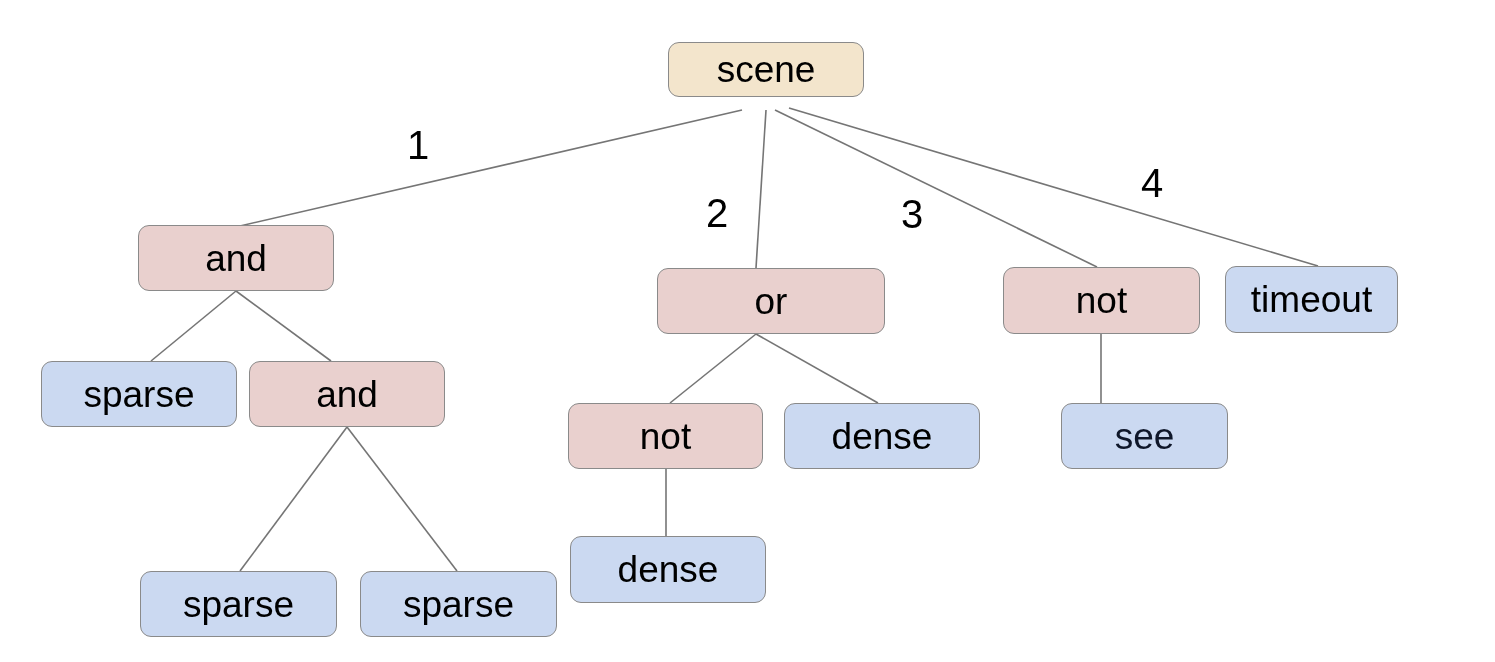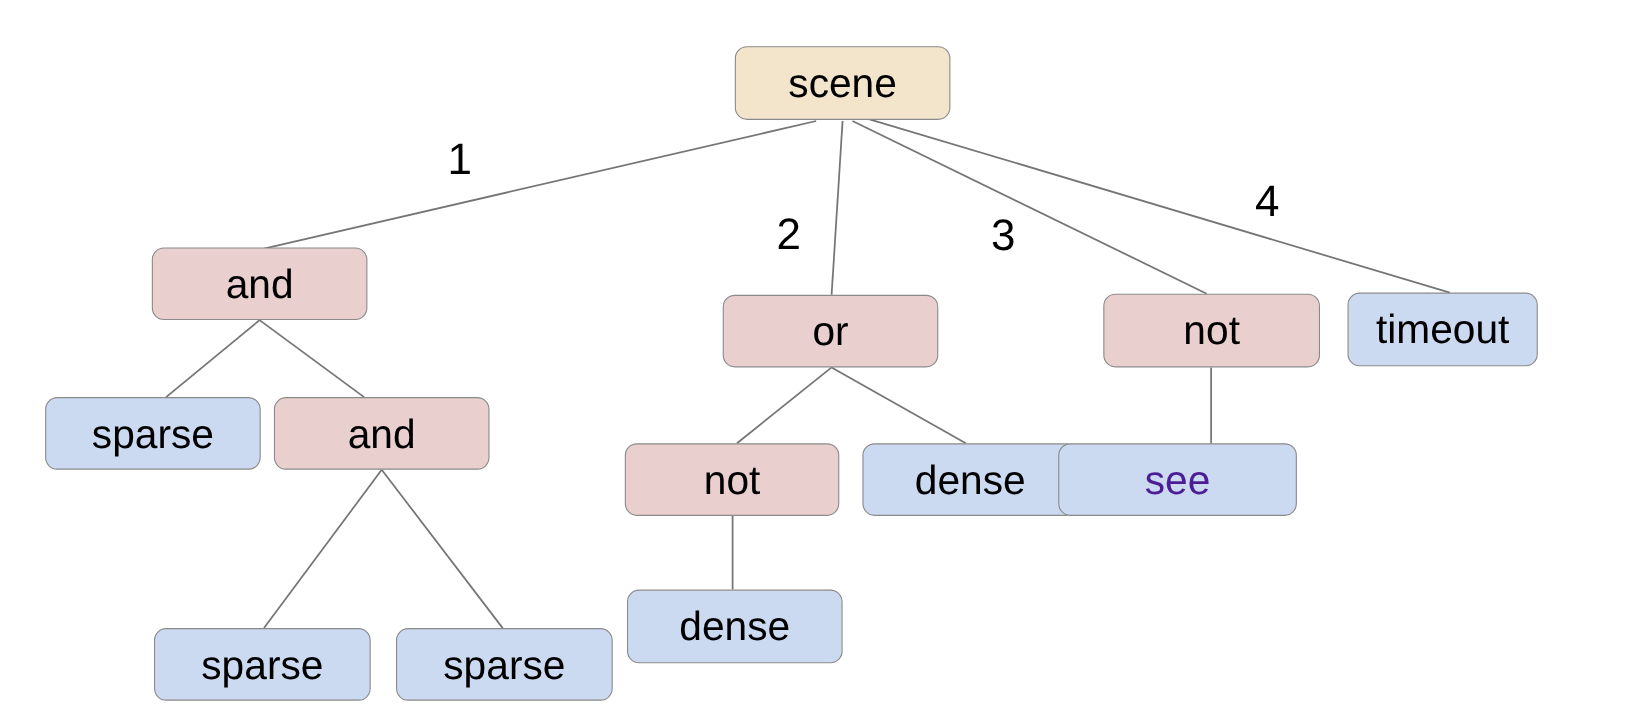--- a/index.html
+++ b/index.html
@@ -62,48 +62,48 @@
       <line x1="347" y1="427" x2="457" y2="571" stroke="#757575" stroke-width="1.6"></line>
       <line x1="756" y1="334" x2="670" y2="403" stroke="#757575" stroke-width="1.6"></line>
       <line x1="756" y1="334" x2="878" y2="403" stroke="#757575" stroke-width="1.6"></line>
       <line x1="1101" y1="334" x2="1101" y2="403" stroke="#757575" stroke-width="1.6"></line>
       <line x1="666" y1="469" x2="666" y2="536" stroke="#757575" stroke-width="1.6"></line>
     </svg>
 <div class="edge-label" style="left: 418px; top: 145px; color: rgb(0, 0, 0);">1</div>
     <div class="edge-label" style="left: 717px; top: 213px; color: rgb(0, 0, 0);">2</div>
     <div class="edge-label" style="left: 912px; top: 214px; color: rgb(0, 0, 0);">3</div>
     <div class="edge-label" style="left: 1152px; top: 183px; color: rgb(0, 0, 0);">4</div>
-    <div class="node" style="left: 668px; top: 42px; width: 196px; height: 67px; background: rgb(243, 229, 204); border-color: rgb(138, 138, 138); color: rgb(0, 0, 0);">
+    <div class="node" style="left: 668px; top: 42px; width: 196px; height: 55px; background: rgb(243, 229, 204); border-color: rgb(138, 138, 138); color: rgb(0, 0, 0);">
       <span>scene</span>
     </div>
     <div class="node" style="left: 138px; top: 225px; width: 196px; height: 66px; background: rgb(233, 208, 206); border-color: rgb(138, 138, 138); color: rgb(0, 0, 0);">
       <span>and</span>
     </div>
-    <div class="node" style="left: 657px; top: 268px; width: 196px; height: 66px; background: rgb(233, 208, 206); border-color: rgb(138, 138, 138); color: rgb(0, 0, 0); align-items: center;">
+    <div class="node" style="left: 657px; top: 268px; width: 228px; height: 66px; background: rgb(233, 208, 206); border-color: rgb(138, 138, 138); color: rgb(0, 0, 0); align-items: center;">
       <span>or</span>
     </div>
     <div class="node" style="left: 1003px; top: 267px; width: 197px; height: 67px; background: rgb(233, 208, 206); border-color: rgb(138, 138, 138); color: rgb(0, 0, 0);">
       <span>not</span>
     </div>
     <div class="node" style="left: 1225px; top: 266px; width: 173px; height: 67px; background: rgb(203, 217, 241); border-color: rgb(138, 138, 138); color: rgb(0, 0, 0);">
       <span>timeout</span>
     </div>
     <div class="node" style="left: 41px; top: 361px; width: 196px; height: 66px; background: rgb(203, 217, 241); border-color: rgb(138, 138, 138); color: rgb(0, 0, 0);">
       <span>sparse</span>
     </div>
     <div class="node" style="left: 249px; top: 361px; width: 196px; height: 66px; background: rgb(233, 208, 206); border-color: rgb(138, 138, 138); color: rgb(0, 0, 0);">
       <span>and</span>
     </div>
     <div class="node" style="left: 568px; top: 403px; width: 195px; height: 66px; background: rgb(233, 208, 206); border-color: rgb(138, 138, 138); color: rgb(0, 0, 0);">
       <span>not</span>
     </div>
     <div class="node" style="left: 784px; top: 403px; width: 196px; height: 66px; background: rgb(203, 217, 241); border-color: rgb(138, 138, 138); color: rgb(0, 0, 0);">
       <span>dense</span>
     </div>
-    <div class="node" style="left: 962px; top: 403px; width: 217px; height: 66px; background: rgb(203, 217, 241); border-color: rgb(138, 138, 138); color: #4c1d95;">
+    <div class="node" style="left: 1061px; top: 403px; width: 167px; height: 66px; background: rgb(203, 217, 241); border-color: rgb(138, 138, 138); color: #0f172a;">
       <span>see</span>
     </div>
     <div class="node" style="left: 140px; top: 571px; width: 197px; height: 66px; background: rgb(203, 217, 241); border-color: rgb(138, 138, 138); color: rgb(0, 0, 0);">
       <span>sparse</span>
     </div>
     <div class="node" style="left: 360px; top: 571px; width: 197px; height: 66px; background: rgb(203, 217, 241); border-color: rgb(138, 138, 138); color: rgb(0, 0, 0);">
       <span>sparse</span>
     </div>
     <div class="node" style="left: 570px; top: 536px; width: 196px; height: 67px; background: rgb(203, 217, 241); border-color: rgb(138, 138, 138); color: rgb(0, 0, 0);">
       <span>dense</span>

